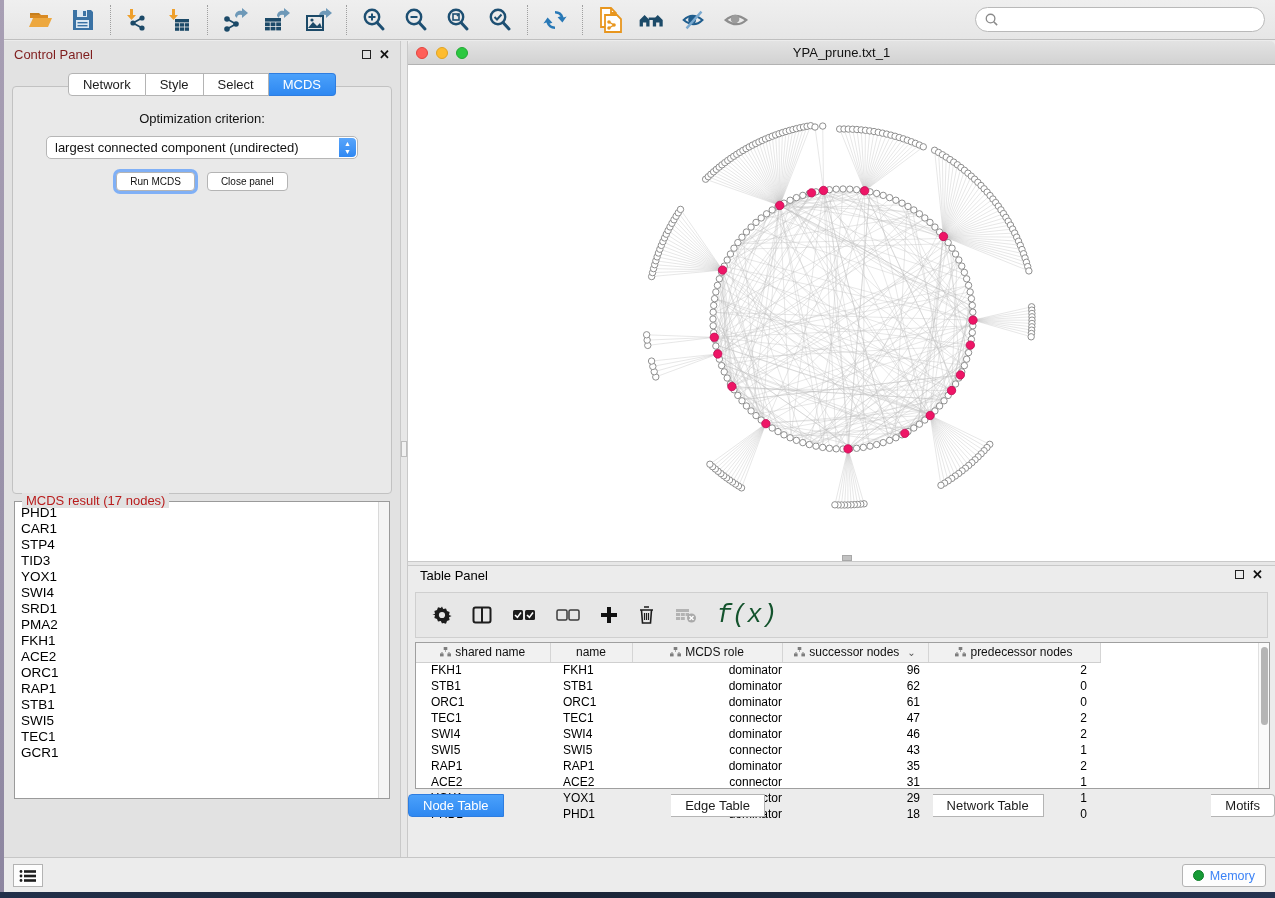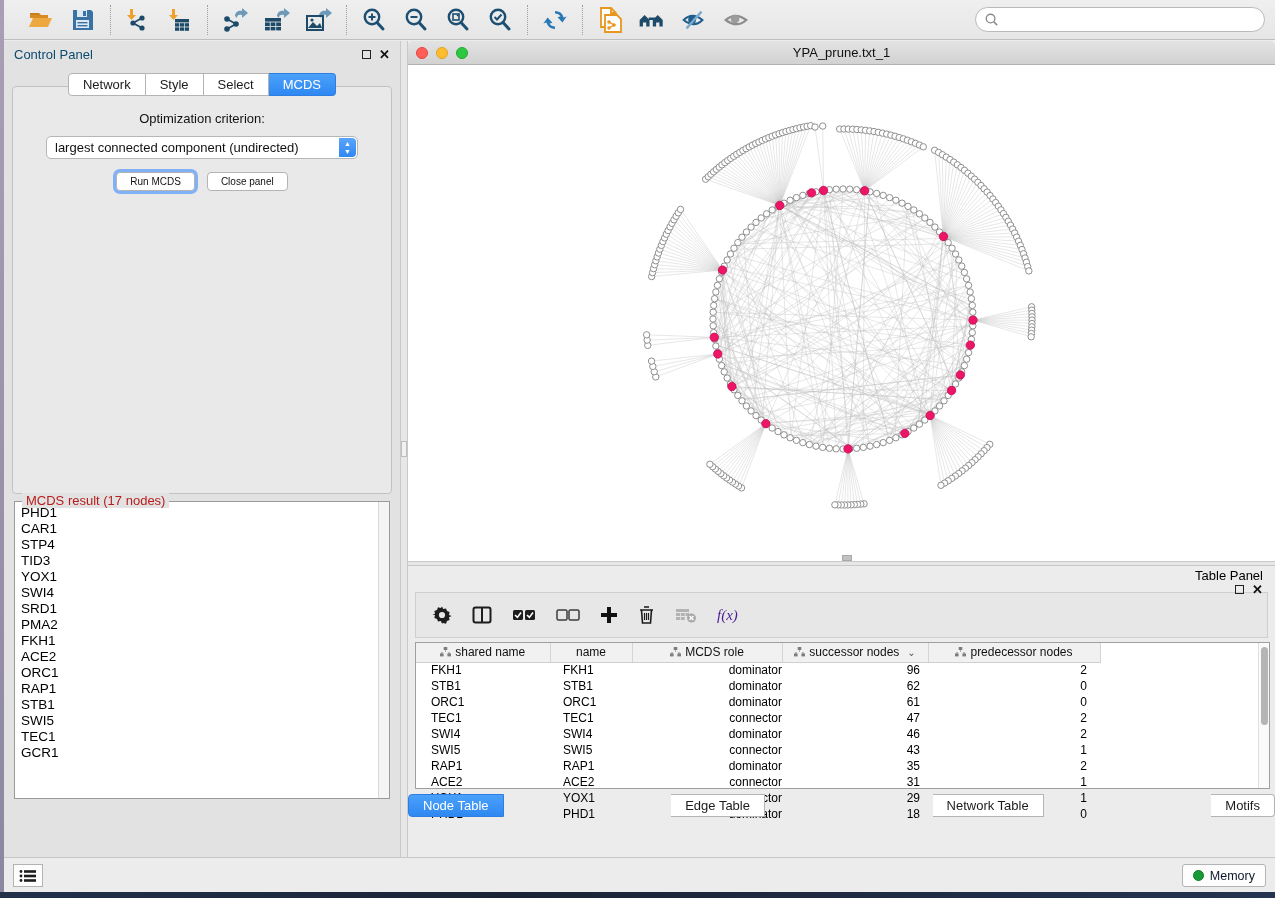--- a/index.html
+++ b/index.html
@@ -29,21 +29,21 @@
   .main { position:absolute; left:0; top:41px; width:1271px; height:816px; display:flex; }
   .control-panel { width:396px; height:100%; background:#e2e2e2; position:relative; }
   .v-divider { width:8px; height:100%; background:#e7e7e7;
     border-left:1px solid #c9c9c9; border-right:1px solid #c9c9c9; position:relative; }
   .v-divider .grip { position:absolute; top:400px; left:0px; width:6px; height:16px;
     background:#f2f2f2; border:1px solid #bdbdbd; }
   .right-col { width:867px; height:100%; display:flex; flex-direction:column; }
 
   
   .panel-titlebar { height:24px; display:flex; align-items:center; padding:2px 10px 0; }
-  .panel-titlebar .pt-label { font-size:13px; color:#0c4a6e; }
+  .panel-titlebar .pt-label { font-size:13px; color:#7f1d1d; }
   .pt-icons { margin-left:auto; display:flex; gap:8px; align-items:center; }
   .float-ic { width:9px; height:9px; border:1.5px solid #222; }
   .close-ic { font-size:13px; font-weight:bold; color:#111; line-height:1; }
 
   .seg-tabs { display:flex; justify-content:center; margin-top:8px; position:relative; z-index:2; }
   .seg-btn { font-size:13px; padding:3px 14px; background:#fff; color:#1c1c1c;
     border:1px solid #b4b4b4; border-left-width:0; }
   .seg-btn:first-child { border-left-width:1px; border-radius:4px 0 0 4px; }
   .seg-btn:last-child { border-radius:0 4px 4px 0; }
   .seg-btn.sel { background:linear-gradient(#4ba1fb,#2e88f1); color:#fff; border-color:#2e7de0; }
@@ -87,27 +87,27 @@
     font-size:13px; color:#111; }
   .net-canvas { flex:1; background:#fff; position:relative; overflow:hidden; }
   .net-hscroll-grip { position:absolute; bottom:0; left:50%; width:10px; height:6px;
     background:#c2c2c2; border:1px solid #a8a8a8; }
 
   .h-divider { height:5px; background:#e7e7e7; border-top:1px solid #c9c9c9;
     border-bottom:1px solid #c9c9c9; }
 
   
   .table-panel { flex:1; background:#ececec; position:relative; }
-  .tp-titlebar { height:22px; display:flex; align-items:flex-end; padding:2px 12px 0;flex-direction:column; }
+  .tp-titlebar { height:22px; display:flex; align-items:flex-start; padding:2px 12px 0; }
   .tp-titlebar .pt-label { font-size:13px; }
   .tp-toolbar { margin:4px 7px 0; height:46px; background:#e7e7e7;
     border:1px solid #cfcfcf; display:flex; align-items:center; gap:20px; padding:0 16px; }
   .tp-tool { display:flex; align-items:center; justify-content:center; height:30px; }
-  .fx-label { font-family:Liberation Serif, serif; font-style:italic;
-    font-size:15px; color:#4c1d95; }
+  .fx-label { font-family:Liberation Mono, monospace; font-style:italic;
+    font-size:25px; color:#14532d; }
   .table-wrap { position:absolute; left:7px; right:5px; top:76px; bottom:68px;
     background:#fff; border:1px solid #9f9f9f; }
   table.node-table { border-collapse:collapse; width:838px; table-layout:fixed; }
   .node-table th { height:19px; background:#f1f1f1; border-right:1px solid #d5d5d5;
     border-bottom:1px solid #cfcfcf; font-size:12px; font-weight:normal; color:#111;
     text-align:center; position:relative; white-space:nowrap; overflow:hidden; }
   .node-table th .hier { margin-right:4px; vertical-align:-1px; }
   .node-table th .sort-chev { font-size:10px; color:#555; margin-left:8px; }
   .node-table td { height:16px; font-size:12px; color:#000; padding:0;
     white-space:nowrap; overflow:hidden; }
@@ -122,21 +122,21 @@
     background:#b5b5b5; border-radius:4px; }
   .tp-tabs { position:absolute; left:0; right:0; bottom:40px; display:flex; justify-content:space-between; }
 
   
   .statusbar { position:absolute; left:0; bottom:0; width:1271px; height:35px;
     background:#ececec; border-top:1px solid #c6c6c6; }
   .menu-btn { position:absolute; left:9px; top:6px; width:30px; height:23px;
     background:#fdfdfd; border:1px solid #b3b3b3; display:flex; align-items:center; justify-content:center; }
   .memory-btn { position:absolute; right:9px; top:6px; height:23px;
     background:#fdfdfd; border:1px solid #b3b3b3; border-radius:3px;
-    display:flex; align-items:center; gap:6px; padding:0 10px; font-size:12.5px; color:#0f172a; }
+    display:flex; align-items:center; gap:6px; padding:0 10px; font-size:12.5px; color:#3b82f6; }
   .mem-dot { width:11px; height:11px; border-radius:50%; background:#169a35;
     border:1px solid #0d7d27; }
 </style>
 </head>
 <body>
 
 <div class="desktop-left"></div>
 <div class="desktop-bottom"></div>
 
 <div class="app">

